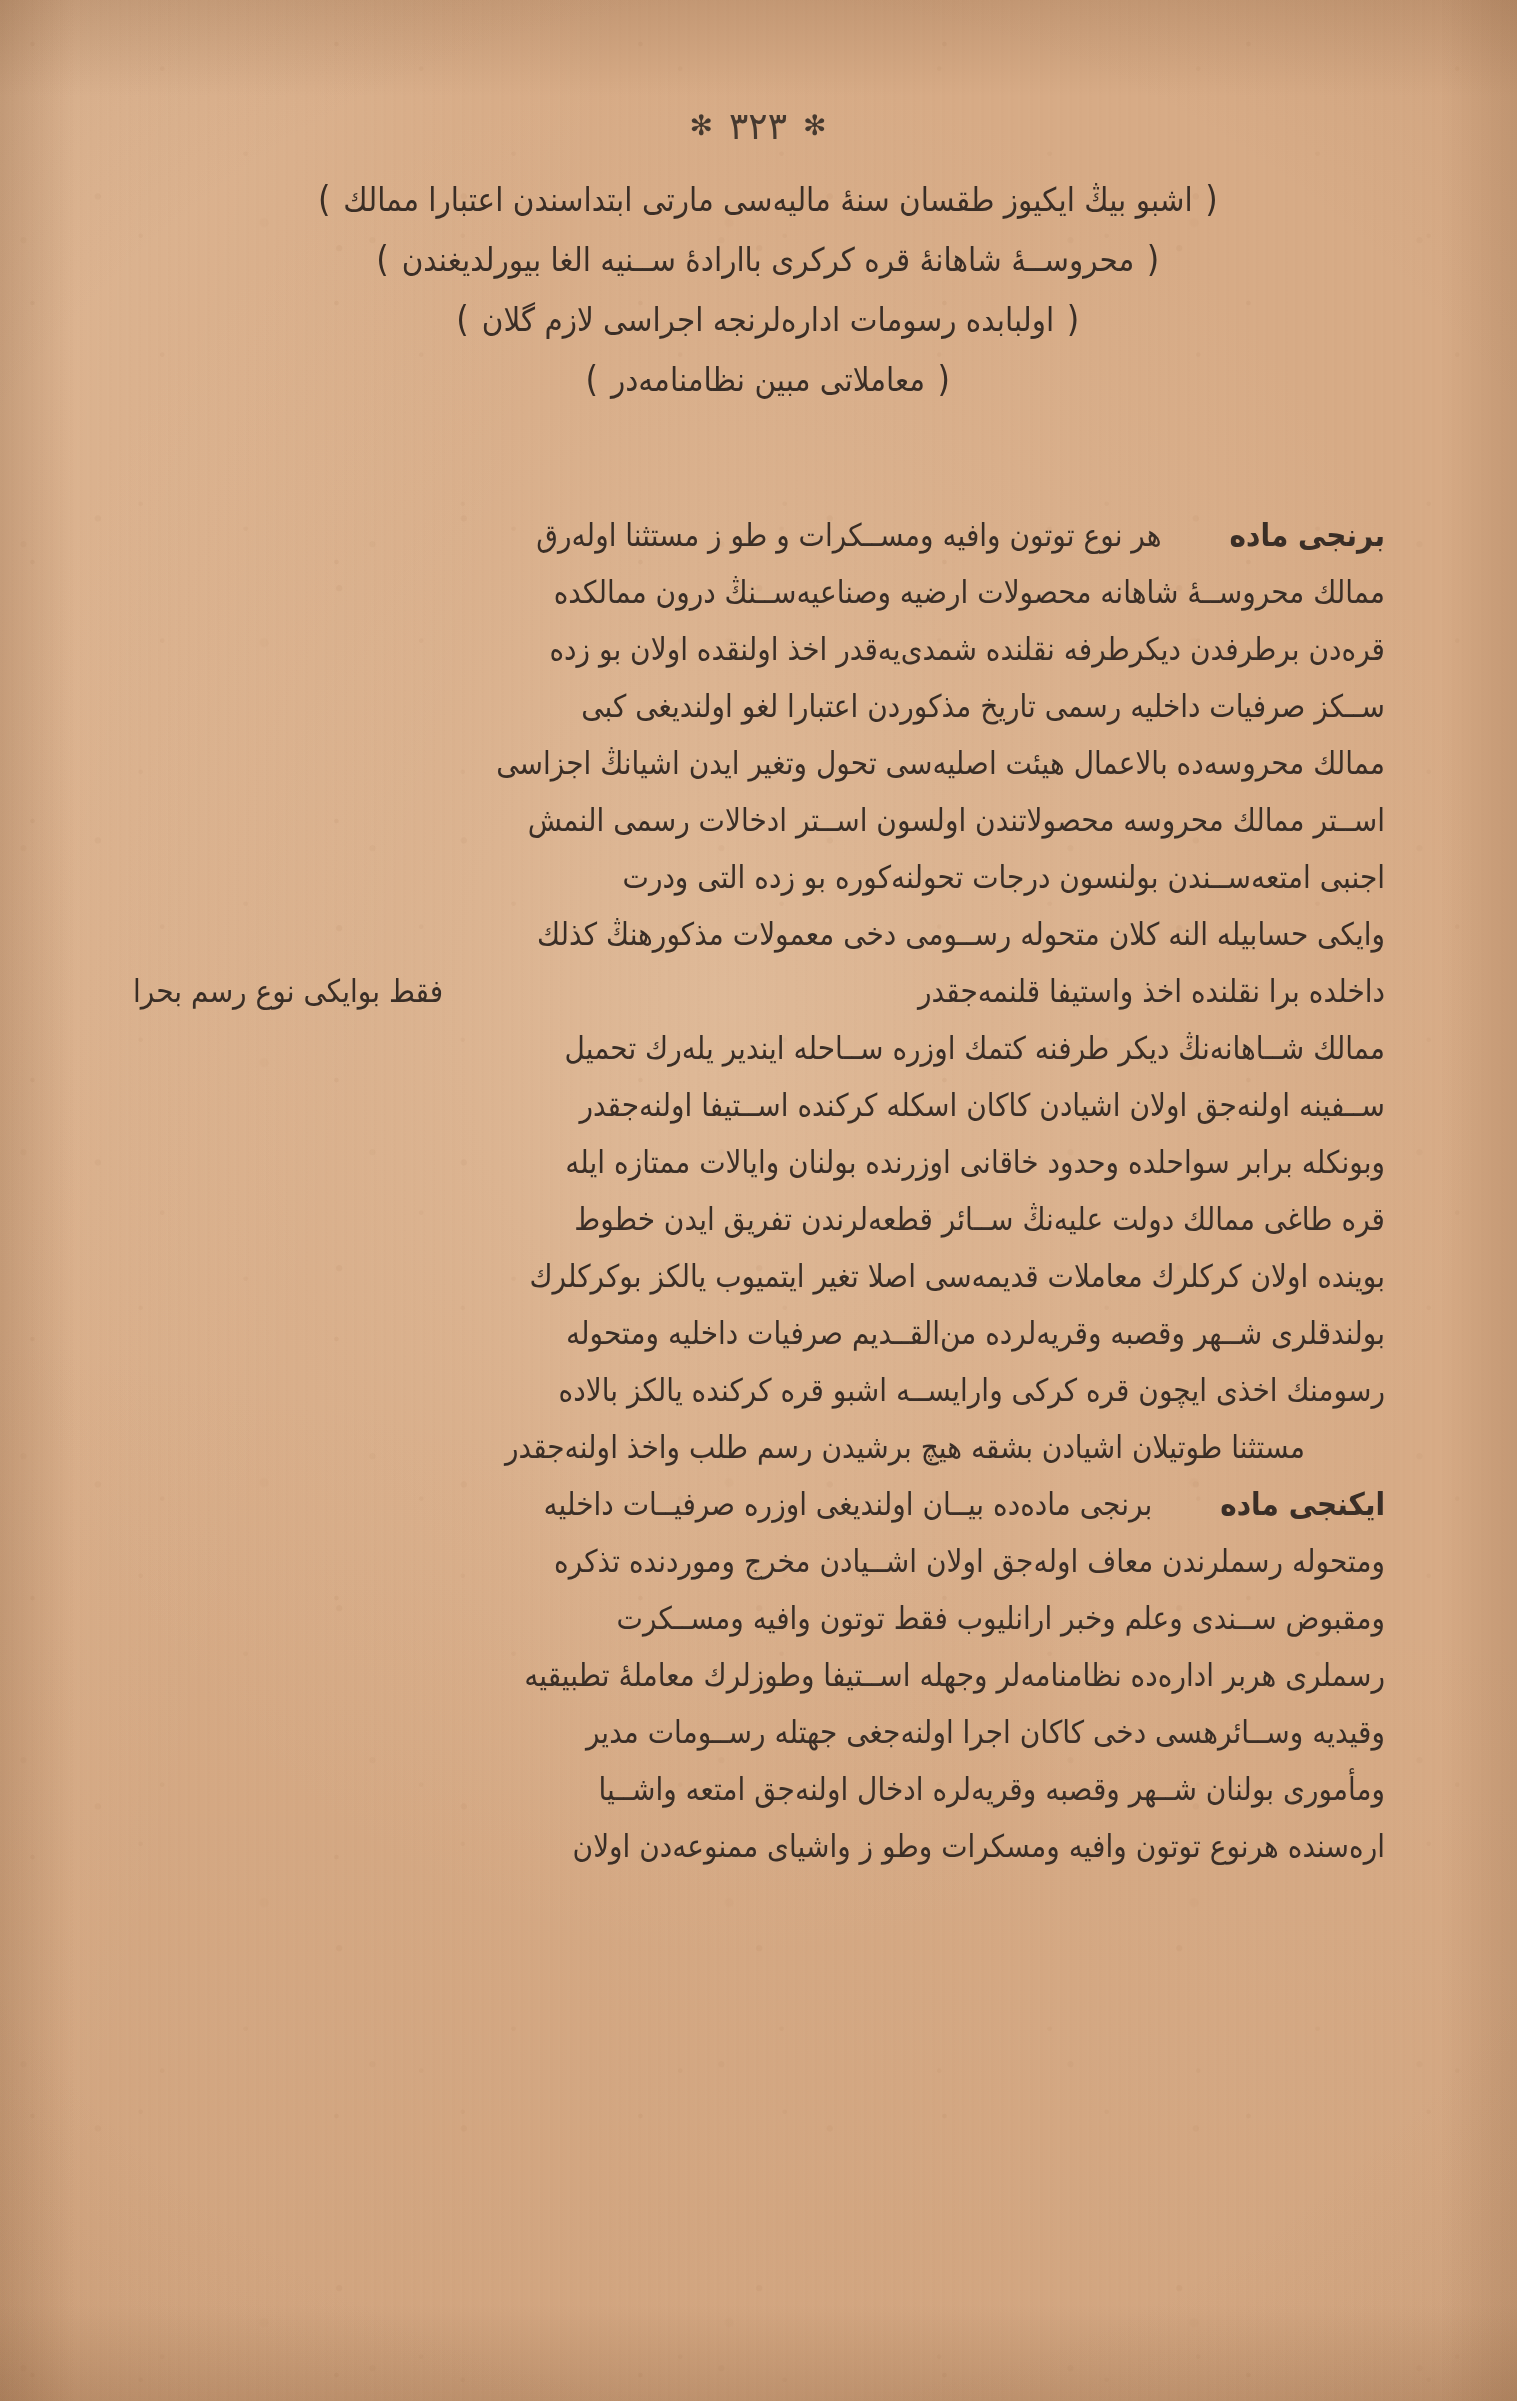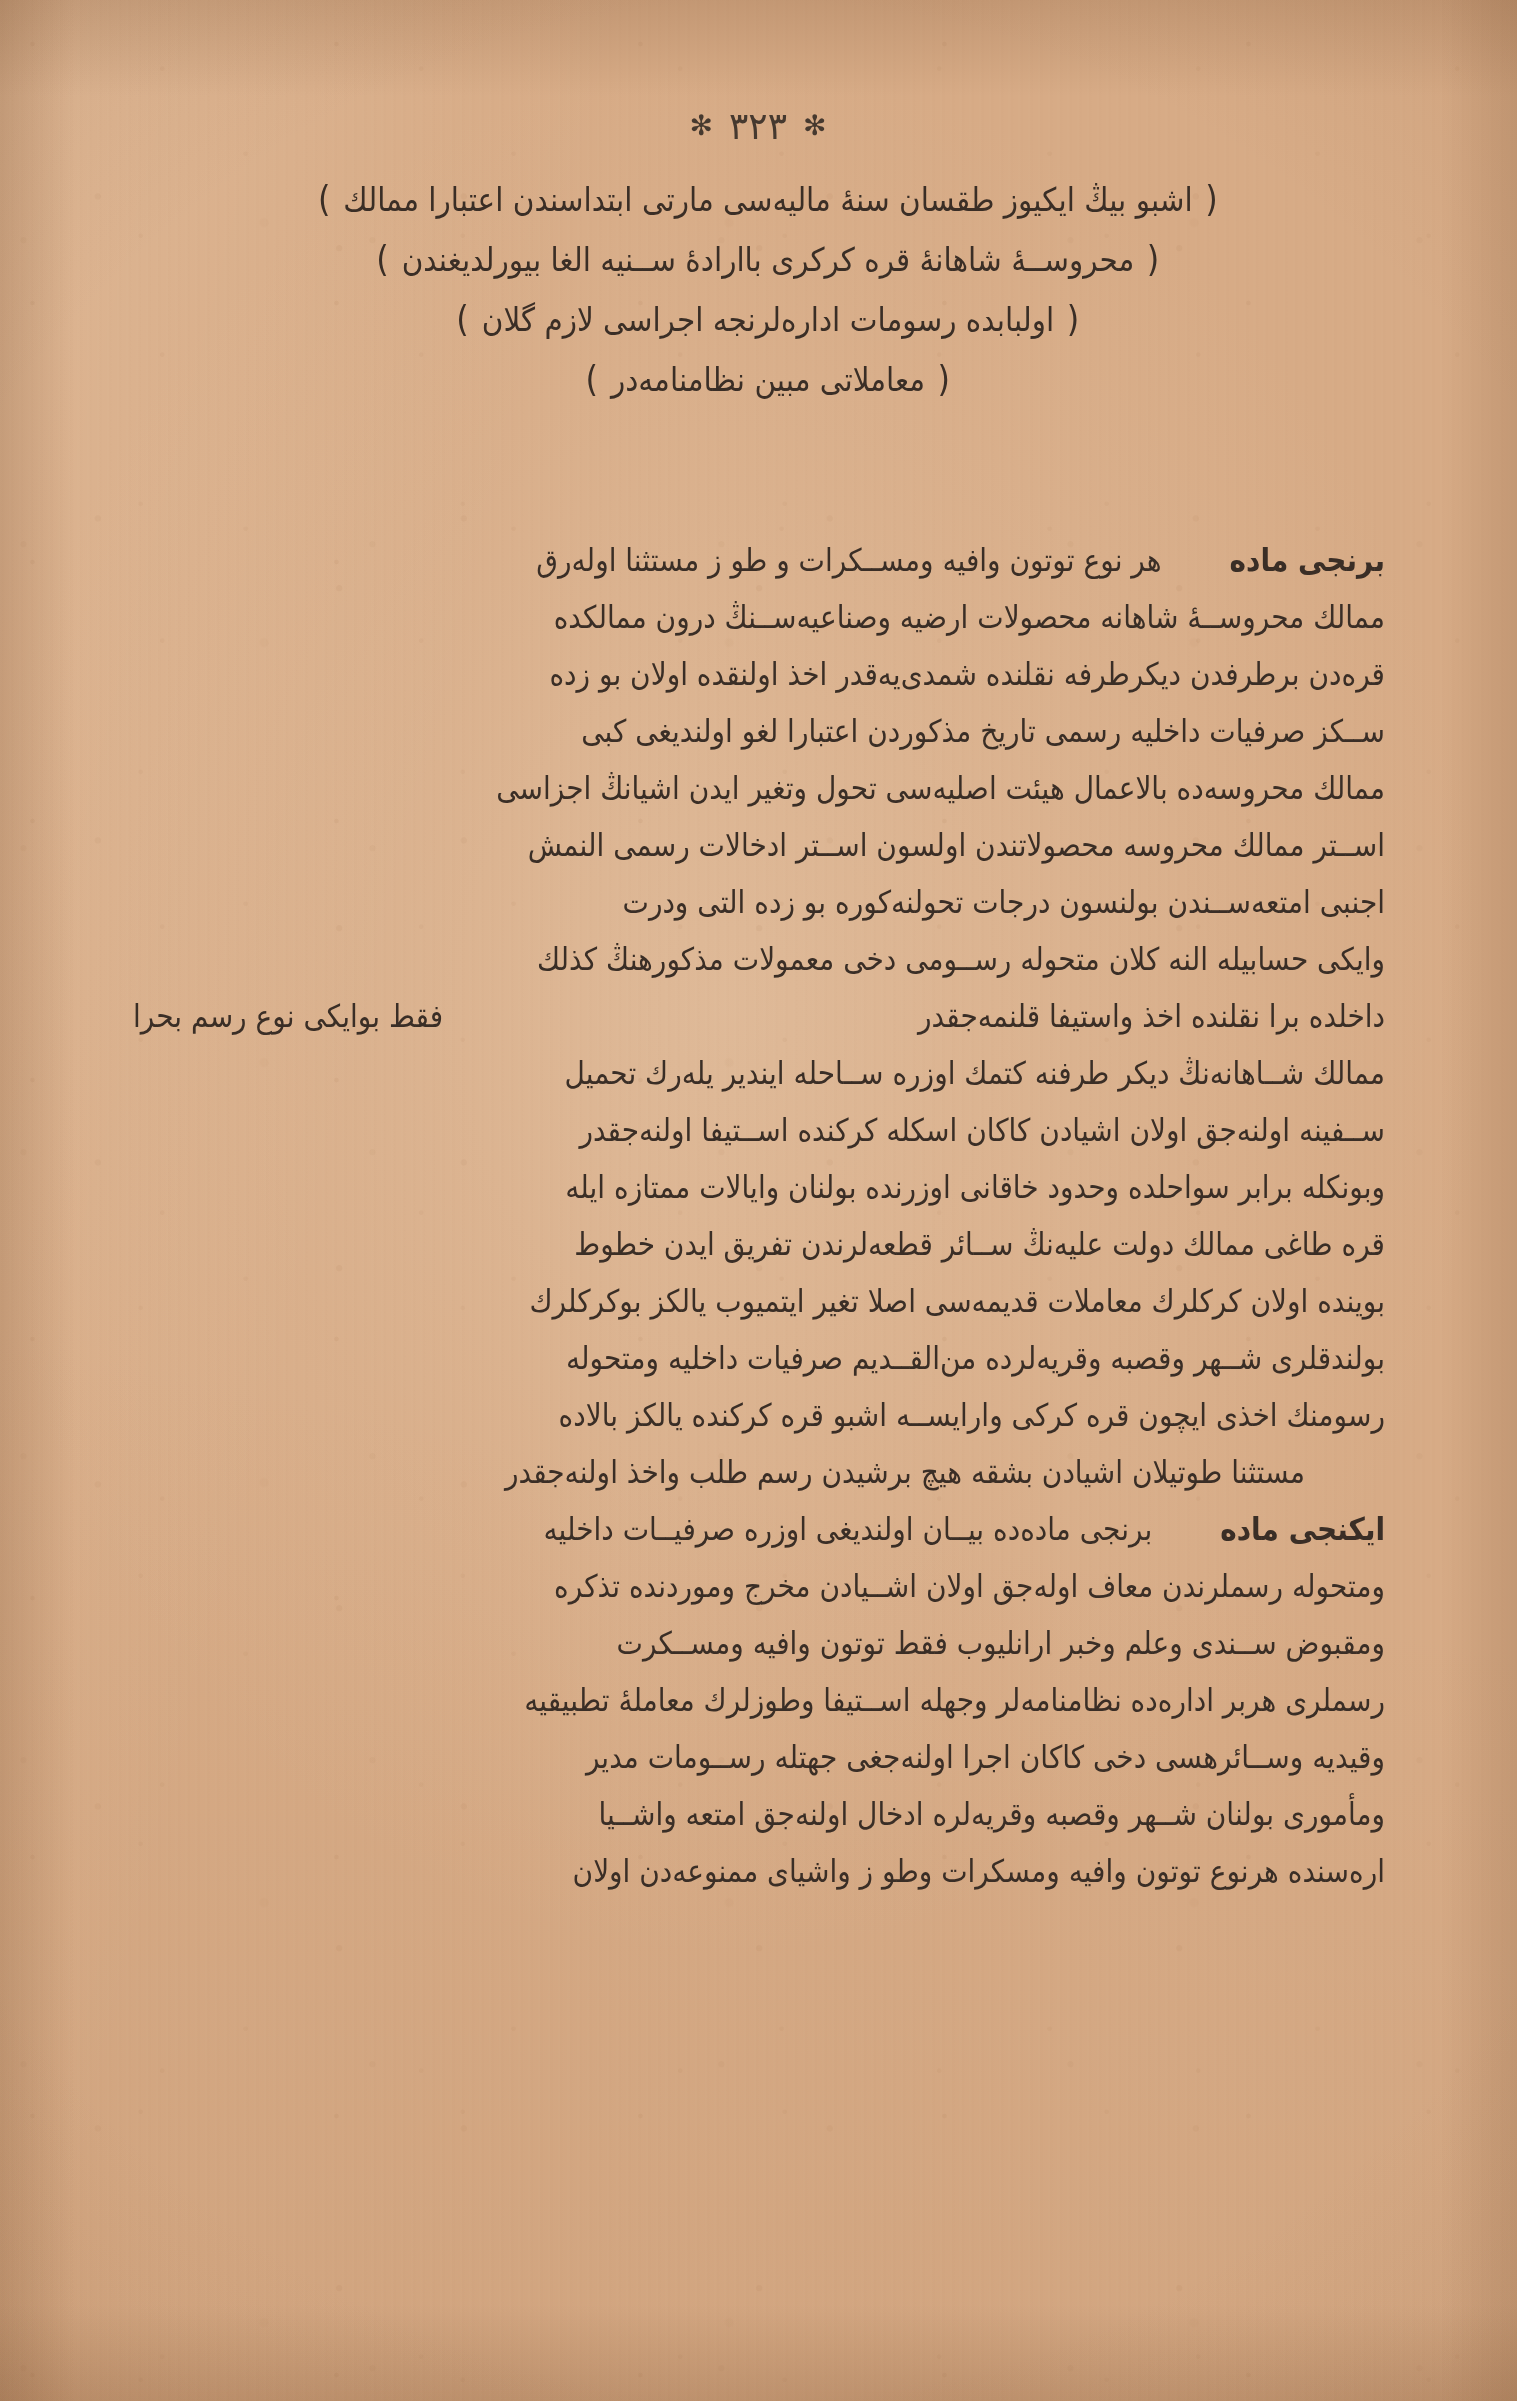--- a/index.html
+++ b/index.html
@@ -122,21 +122,21 @@
   .paren {
     display: inline-block;
     padding: 0 12.5px;
     font-size: 32px;
     color: #3a2e26;
   }
 
   
   .body {
     position: absolute;
-    top: 532px;
+    top: 507px;
     right: 132px;
     left: 134px;
     direction: rtl;
     text-align: justify;
   }
   .line {
     font-size: 28px;
     line-height: 57px;
     height: 57px;
     color: #3a2e26;

